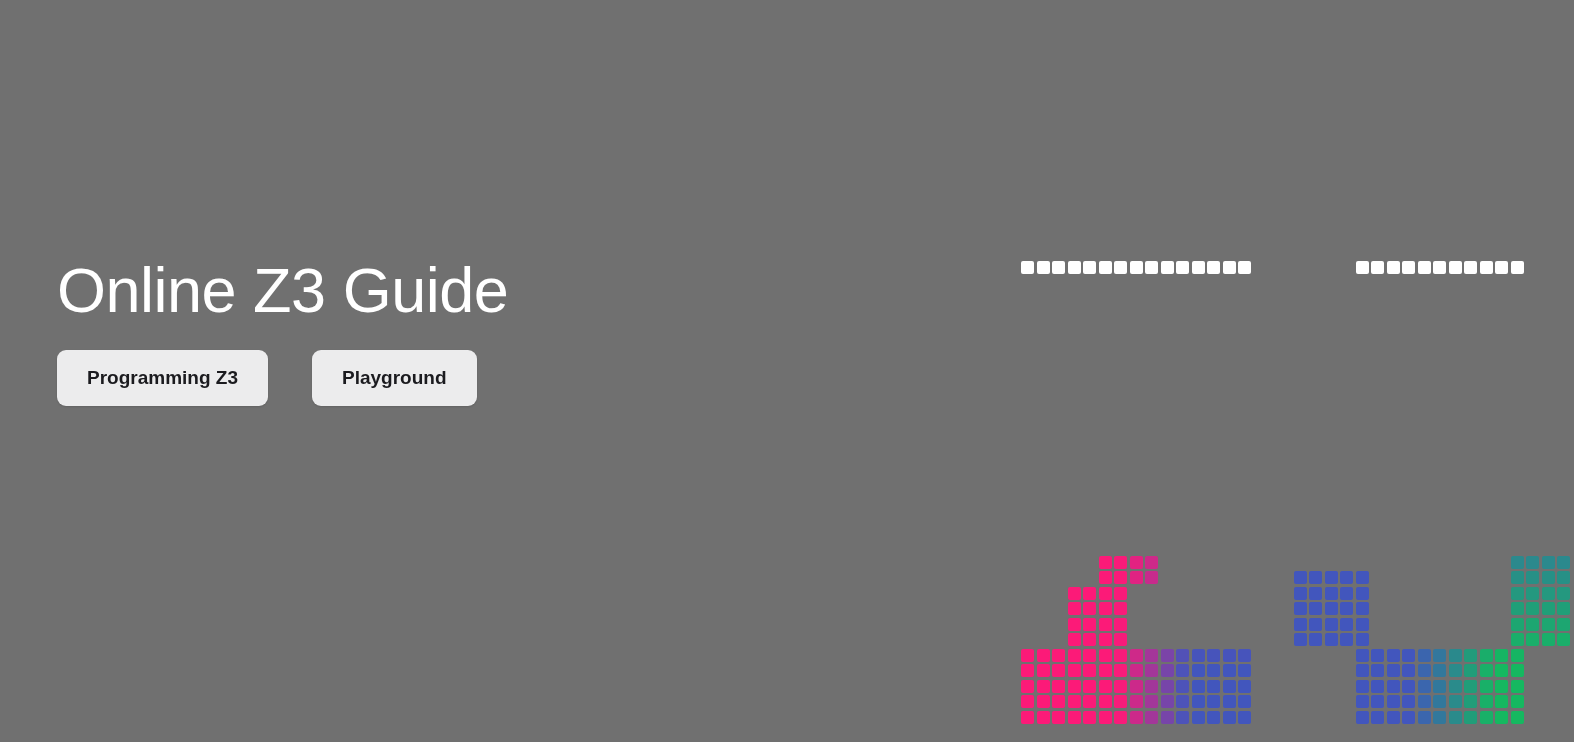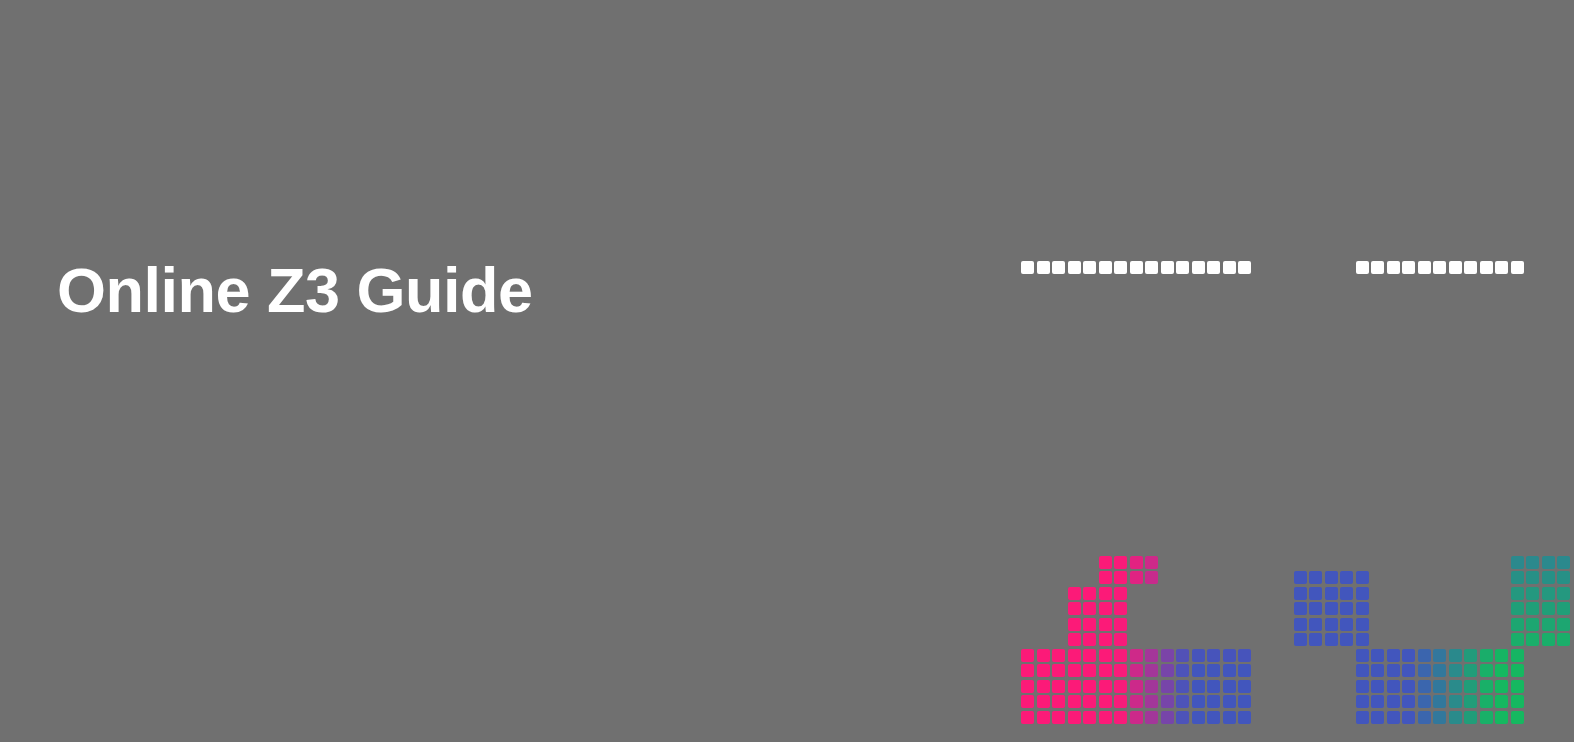--- a/index.html
+++ b/index.html
@@ -27,21 +27,21 @@
   .hero-left {
     position: absolute;
     left: 57px;
     top: 258px;
     width: 920px;
   }
 
   .hero-title {
     font-size: 63px;
     line-height: 1.04;
-    font-weight: bold;
+    font-weight: normal;
     color: #ffffff;
     letter-spacing: -0.5px;
     margin: 0 0 26px 0;
     white-space: nowrap;
   }
 
   .hero-buttons {
     display: flex;
     flex-direction: row;
     align-items: flex-start;
@@ -89,20 +89,22 @@
 </style>
 </head>
 <body>
 
 <div id="hero">
 
   <div class="hero-left">
     <h1 class="hero-title">Online Z3 Guide</h1>
 
     <div class="hero-buttons">
+      <button class="hero-btn">Programming Z3</button>
+      <button class="hero-btn">Playground</button>
     </div>
   </div>
 
   <div class="logo-wrap">
     <div class="glyph" id="glyph-z" style="width: 232.5px; height: 465px;">
         <div class="pixel" style="left: 0px; top: 0px; width: 13px; height: 13px; background: rgb(255, 255, 255);"></div>
         <div class="pixel" style="left: 15.5px; top: 0px; width: 13px; height: 13px; background: rgb(255, 255, 255);"></div>
         <div class="pixel" style="left: 31px; top: 0px; width: 13px; height: 13px; background: rgb(255, 255, 255);"></div>
         <div class="pixel" style="left: 46.5px; top: 0px; width: 13px; height: 13px; background: rgb(255, 255, 255);"></div>
         <div class="pixel" style="left: 62px; top: 0px; width: 13px; height: 13px; background: rgb(255, 255, 255);"></div>

